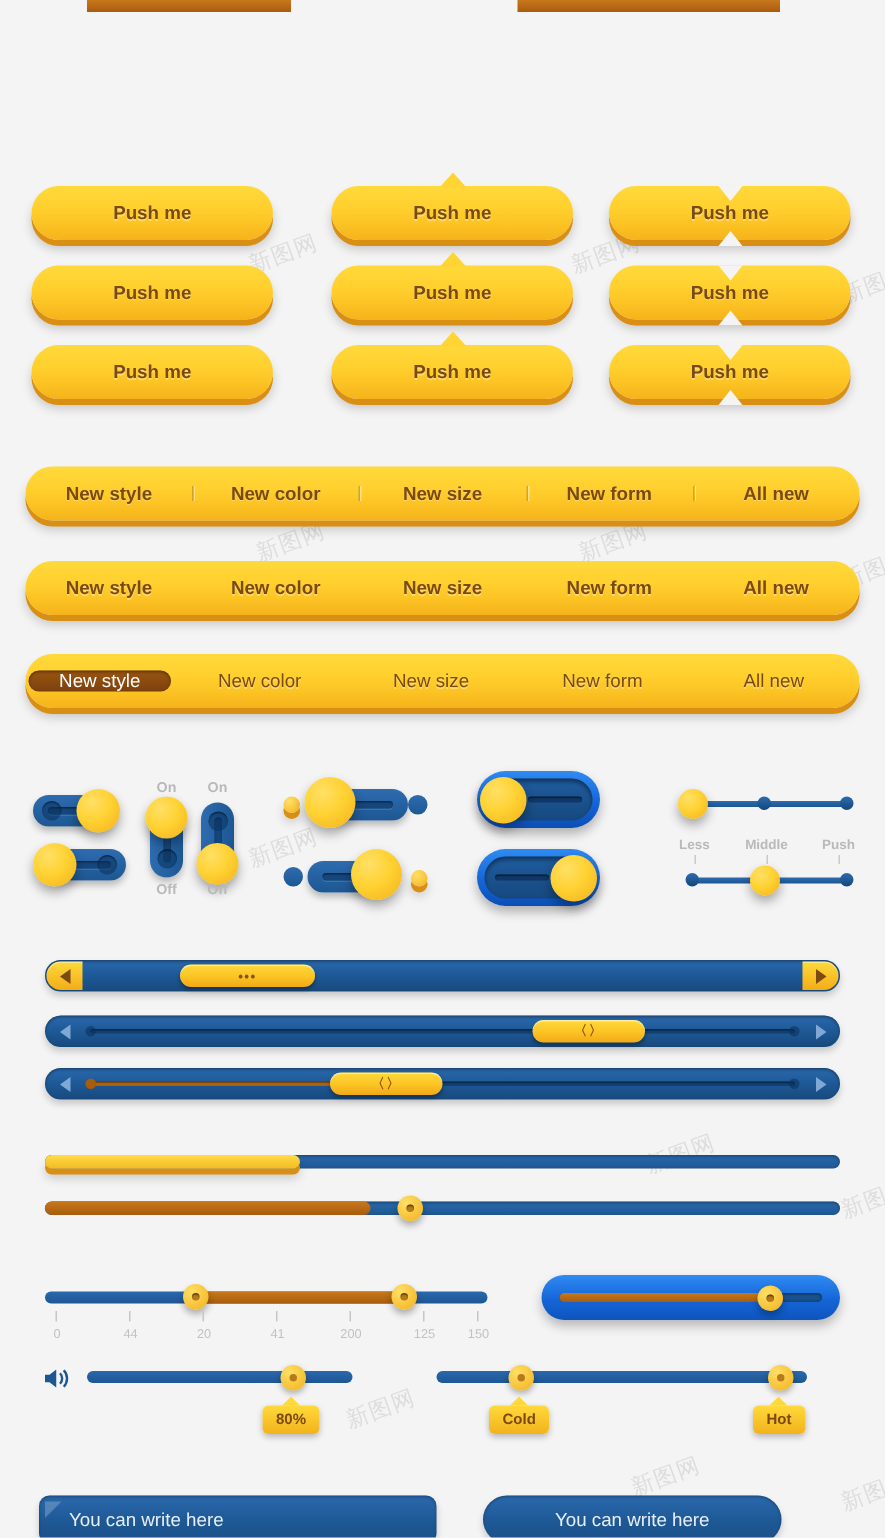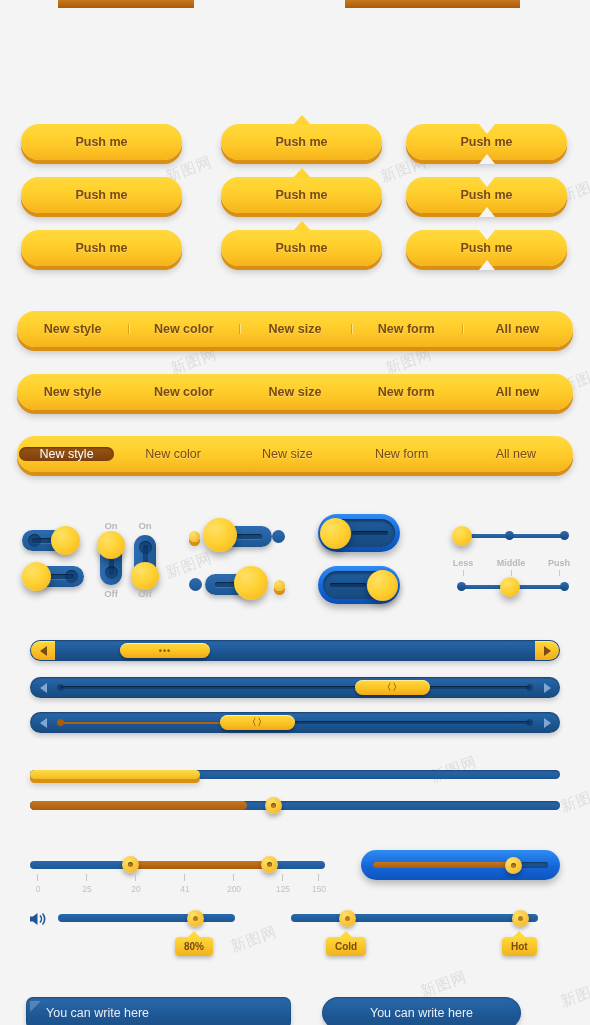--- a/index.html
+++ b/index.html
@@ -518,21 +518,21 @@
 
   <div class="rtick" style="left:37px;top:874px;"></div>
   <div class="rtick" style="left:86px;top:874px;"></div>
   <div class="rtick" style="left:135px;top:874px;"></div>
   <div class="rtick" style="left:184px;top:874px;"></div>
   <div class="rtick" style="left:233px;top:874px;"></div>
   <div class="rtick" style="left:282px;top:874px;"></div>
   <div class="rtick" style="left:318px;top:874px;"></div>
 
   <div class="rlbl" style="left:23px;top:884px;">0</div>
-  <div class="rlbl" style="left:72px;top:884px;">25</div>
+  <div class="rlbl" style="left:72px;top:884px;">44</div>
   <div class="rlbl" style="left:121px;top:884px;">20</div>
   <div class="rlbl" style="left:170px;top:884px;">41</div>
   <div class="rlbl" style="left:219px;top:884px;">200</div>
   <div class="rlbl" style="left:268px;top:884px;">125</div>
   <div class="rlbl" style="left:304px;top:884px;">150</div>
 
   <div class="insetbox" style="left:361px;top:850px;width:199px;height:30px;">
     <div class="it">
       <div class="itf" style="width:78%;"></div>
     </div>

